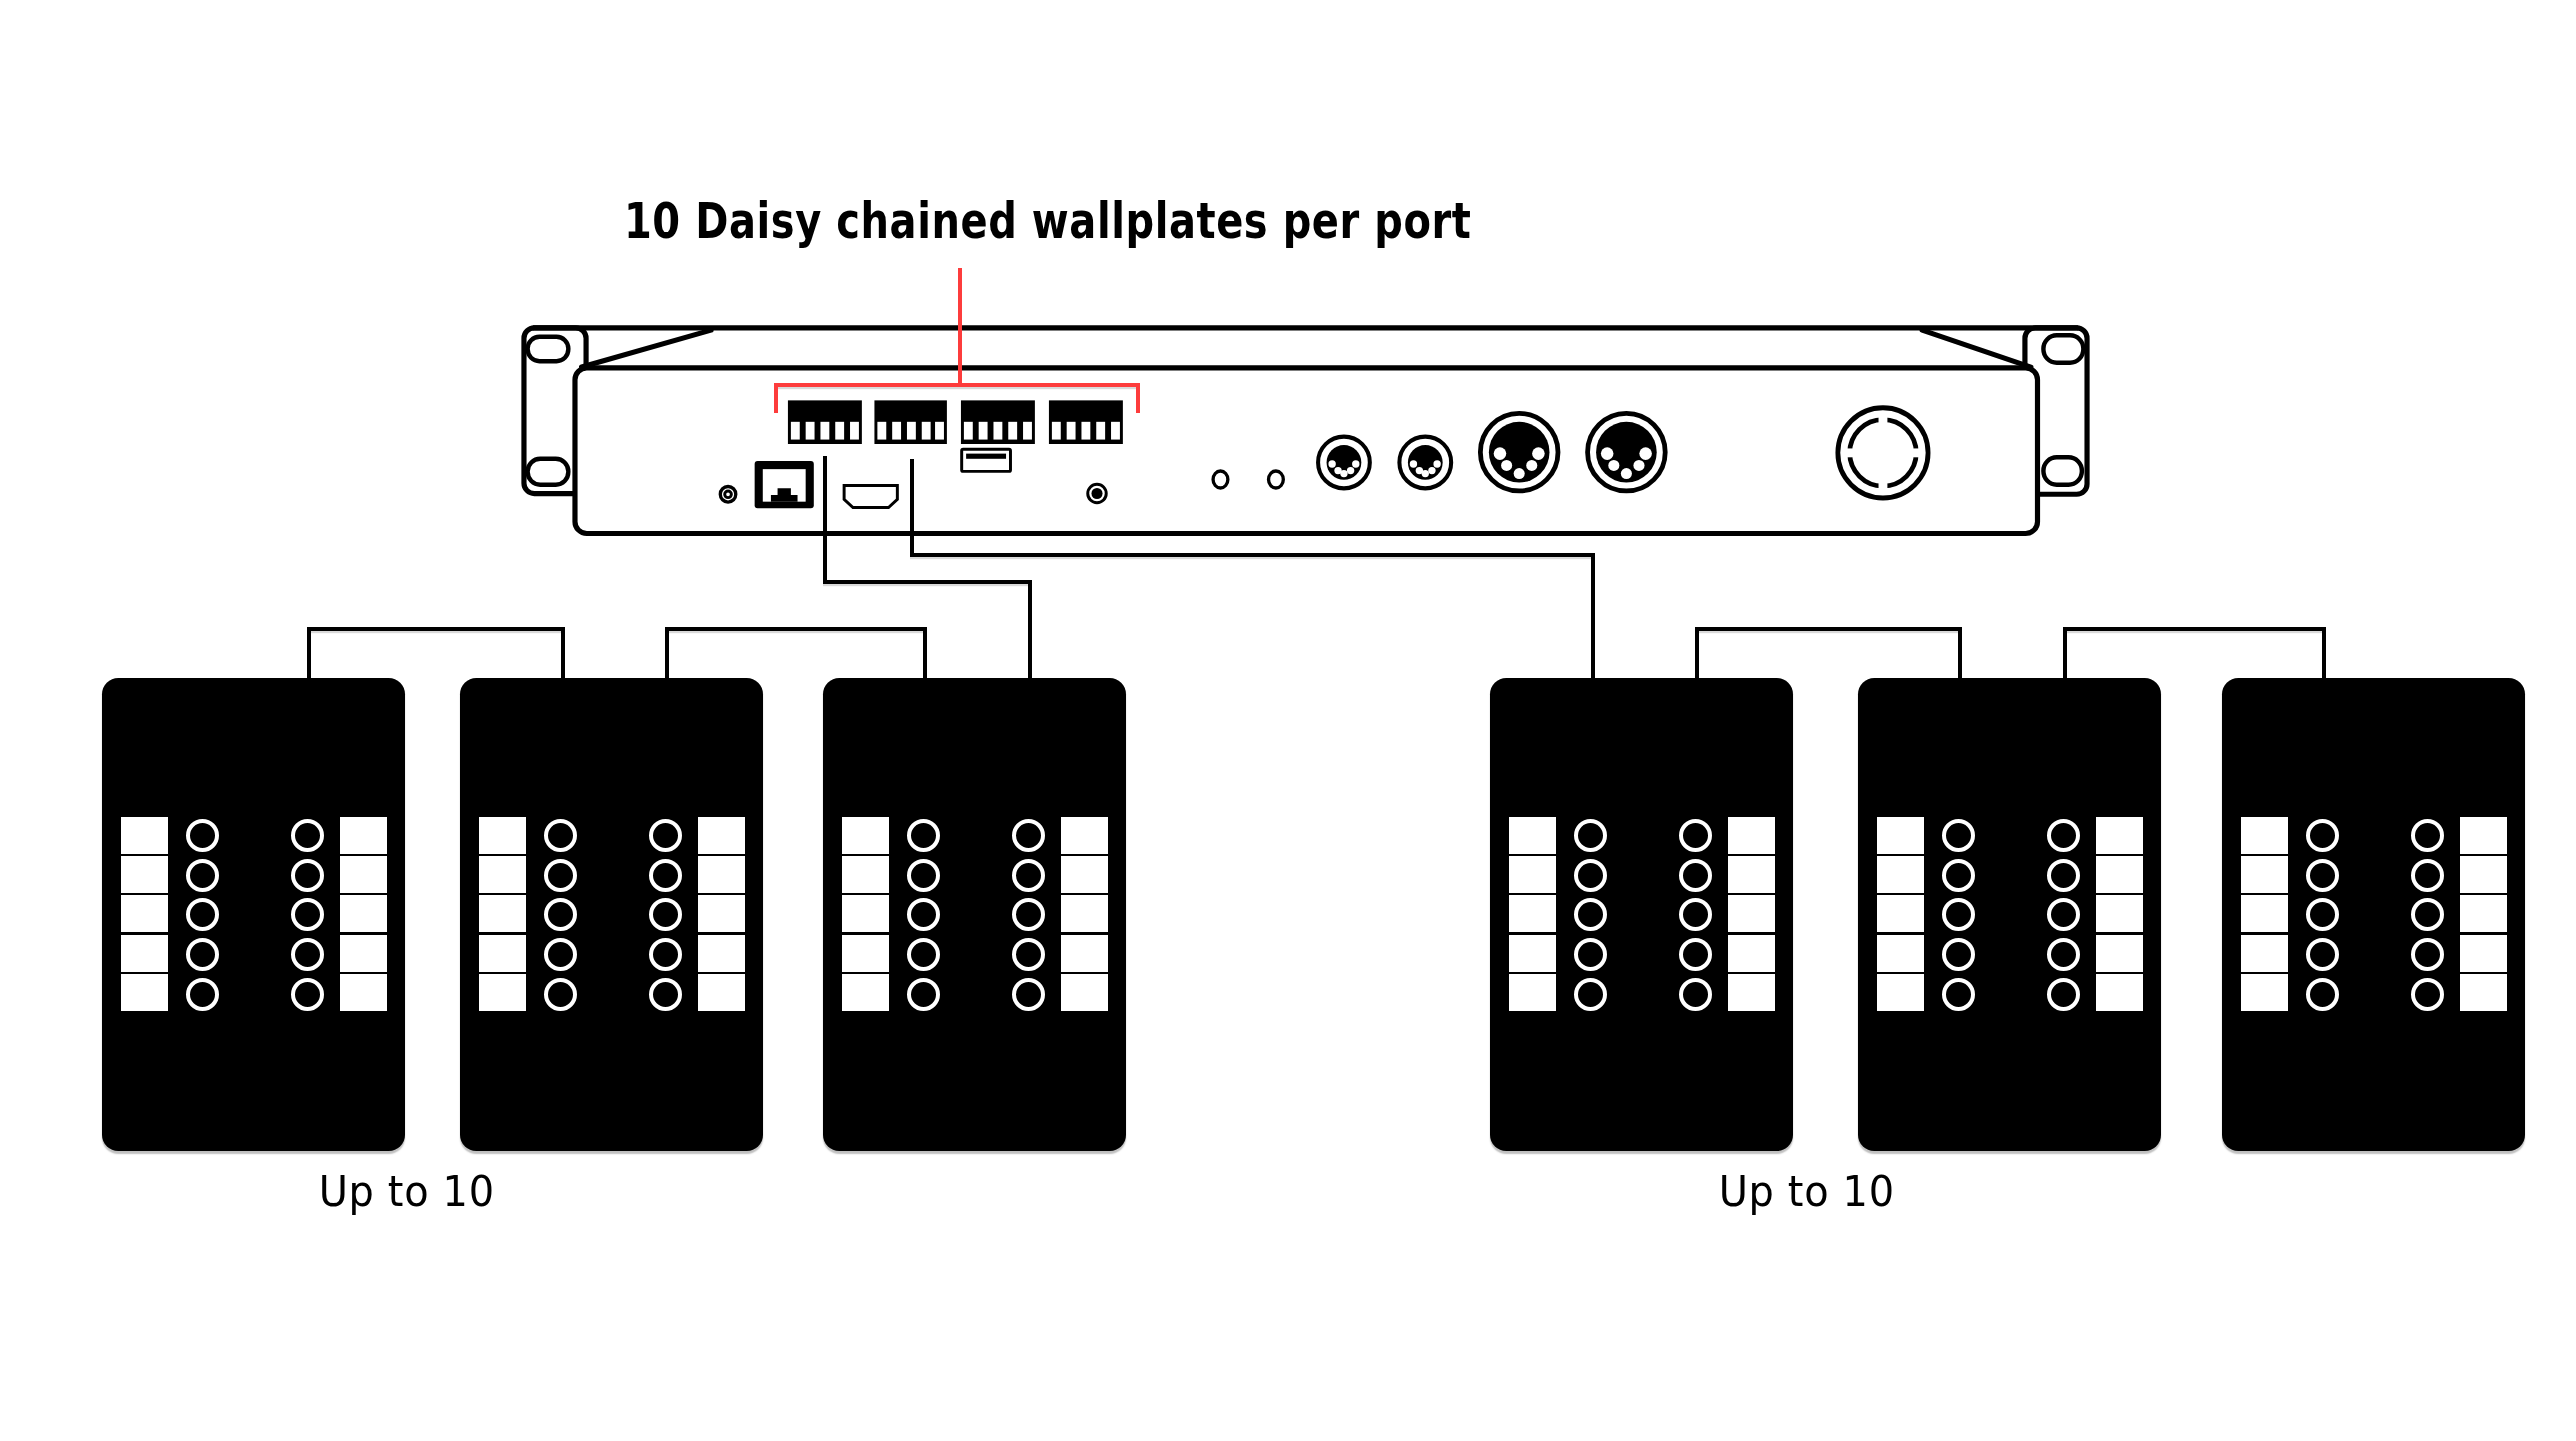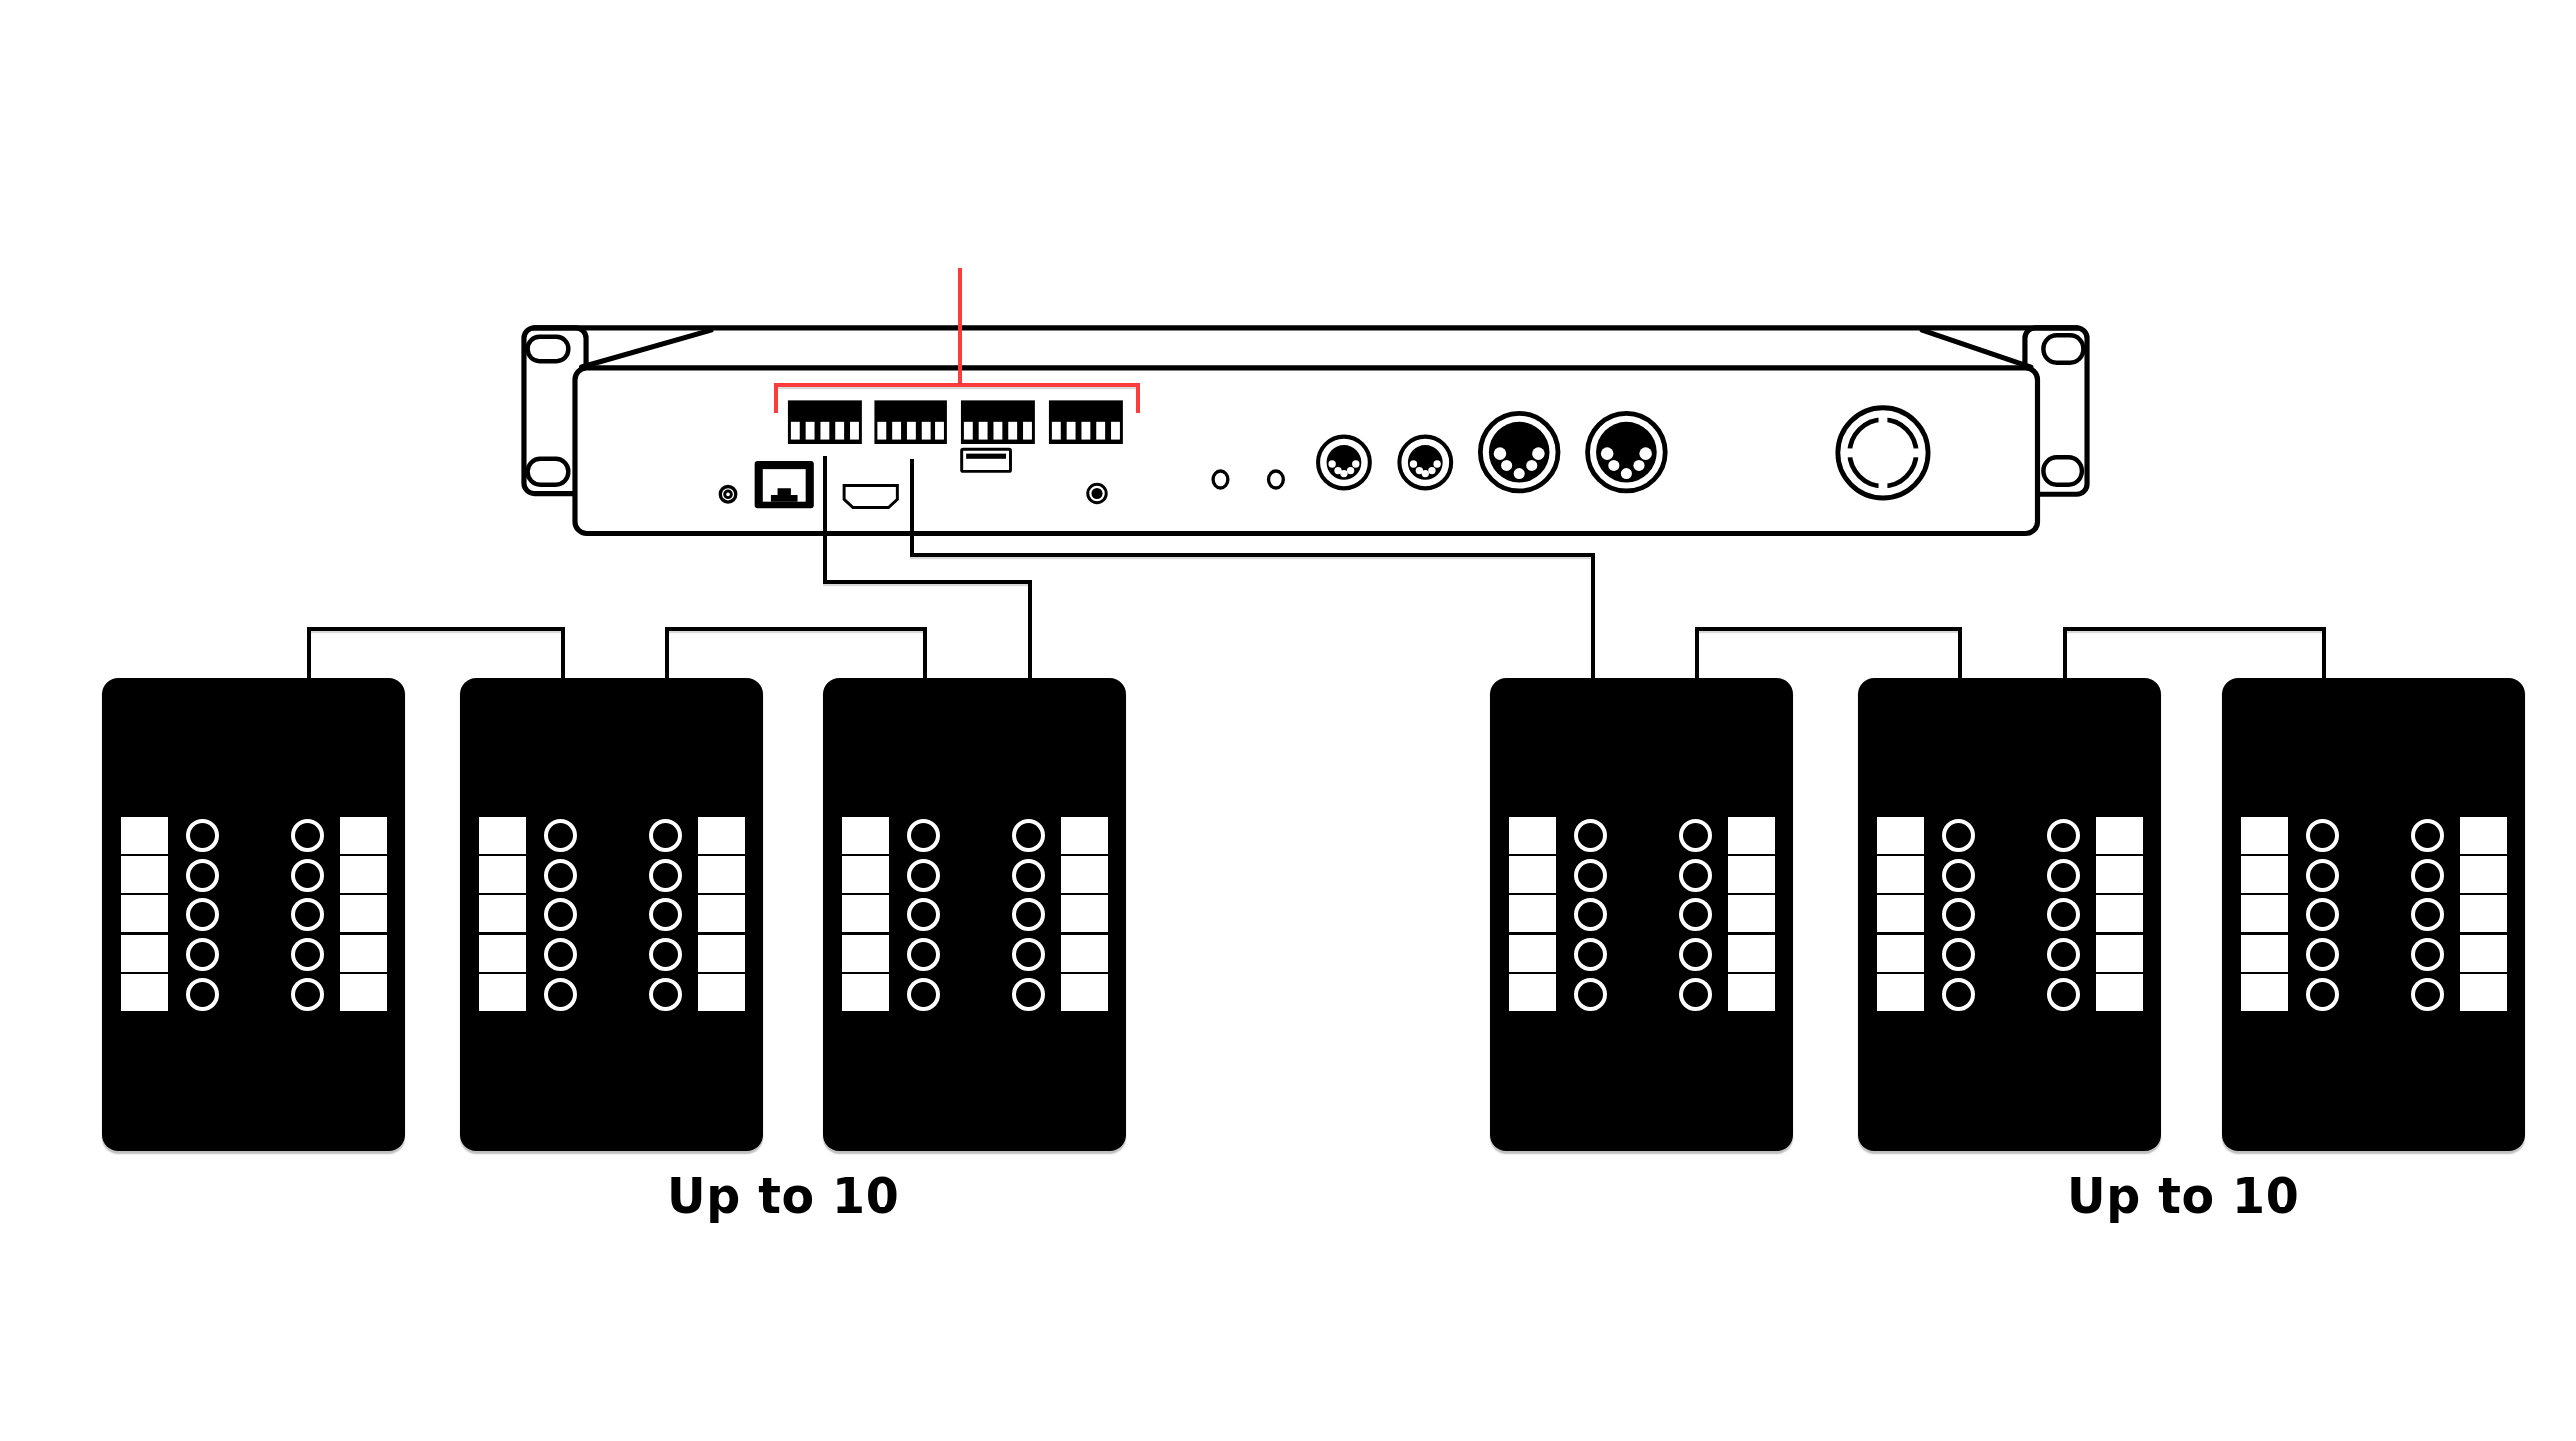--- a/index.html
+++ b/index.html
@@ -3,22 +3,22 @@
 <meta charset="utf-8">
 <style>
   html,body{margin:0;padding:0;background:#fff;}
   .canvas{position:relative;width:2576px;height:1442px;background:#fff;overflow:hidden;
           font-family:"DejaVu Sans","Liberation Sans",sans-serif;color:#000;}
   
   .diagram-title{position:absolute;left:518px;top:196px;width:888px;text-align:center;
                  font-size:50px;font-weight:bold;line-height:1;white-space:nowrap;z-index:4;}
   .diagram-title .stretch{display:inline-block;transform:scaleX(0.80);transform-origin:center top;
                  letter-spacing:0.7px;font-feature-settings:"zero" 1;}
-  .group-label{position:absolute;top:1171px;width:592px;text-align:right;
-               font-size:50px;font-weight:bold;line-height:1;white-space:nowrap;z-index:4;}
+  .group-label{position:absolute;top:1171px;width:592px;text-align:left;
+               font-size:42px;font-weight:normal;line-height:1;white-space:nowrap;z-index:4;}
   .group-label .stretch{display:inline-block;transform:scaleX(0.95);transform-origin:center top;
                letter-spacing:0.7px;font-feature-settings:"zero" 1;}
   .group-label.g0{left:314px;}
   .group-label.g1{left:1714px;}
   
   .seg{position:absolute;background:#000;z-index:2;}
   .seg-h{box-shadow:0 2.2px 0 rgba(0,0,0,0.15);}
   .seg.red{z-index:3;}
   
   .wallplate{position:absolute;width:303px;height:473px;background:#000;border-radius:16.3px;
@@ -29,20 +29,23 @@
   .wp-label-cell{width:47px;height:37px;background:#fff;}
   .wp-button{width:33px;height:33px;border:4.4px solid #fff;border-radius:50%;
              box-sizing:border-box;background:transparent;}
   svg{position:absolute;z-index:1;}
 </style>
 </head>
 <body>
 
 <div class="canvas" id="canvas">
 
+  <div class="diagram-title">
+    <span class="stretch">10 Daisy chained wallplates per port</span>
+  </div>
 
   <svg style="left:514px;top:322px;" width="1583" height="244" viewBox="695 435 2140 330" fill="none" stroke="#000" stroke-width="7">
 
     <rect x="708" y="443" width="84" height="224" rx="14" fill="#fff"></rect>
     <rect x="2738" y="443" width="84" height="225" rx="14" fill="#fff"></rect>
     <rect x="713" y="455" width="55" height="33" rx="16" stroke-width="6" fill="#fff"></rect>
     <rect x="713" y="620" width="55" height="35" rx="17" stroke-width="6" fill="#fff"></rect>
     <rect x="2763" y="453" width="54" height="37" rx="18" stroke-width="6" fill="#fff"></rect>
     <rect x="2763" y="618" width="52" height="37" rx="18" stroke-width="6" fill="#fff"></rect>
 

